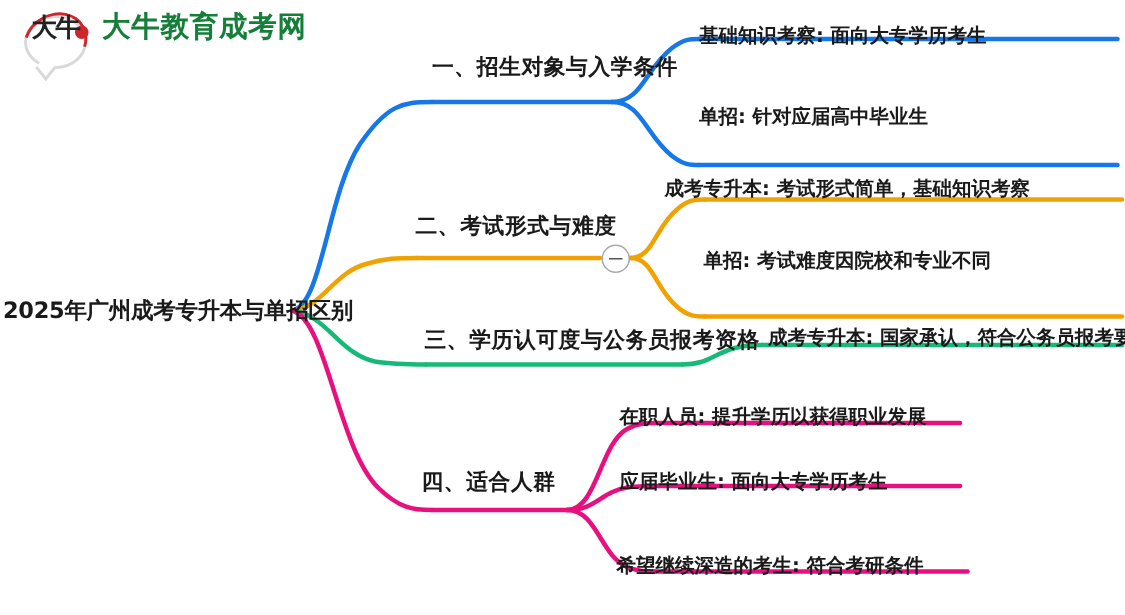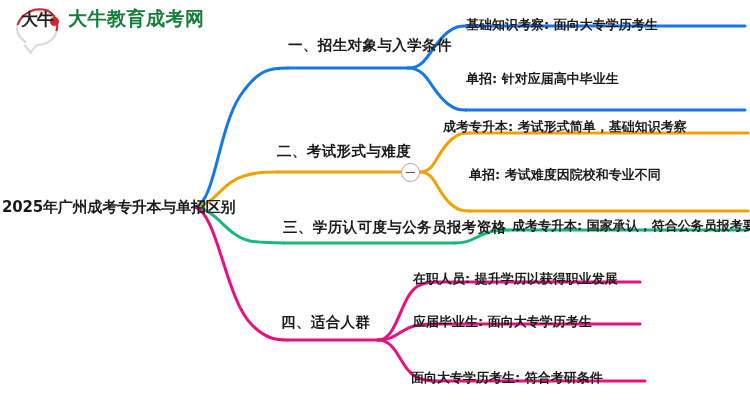--- a/index.html
+++ b/index.html
@@ -222,13 +222,13 @@
   </div>
 <div class="node node-l2" style="left:443px; top:120px;">成考专升本: 考试形式简单，基础知识考察</div>
 <div class="node node-l2" style="left:443px; top:168px;margin-left:26px;">单招: 考试难度因院校和专业不同</div>
 
 <div class="node node-l1" style="left:283px; top:220px;">三、学历认可度与公务员报考资格</div>
 <div class="node node-l2" style="left:512px; top:219px;">成考专升本: 国家承认，符合公务员报考要求</div>
 
 <div class="node node-l1" style="left:281px; top:315px;">四、适合人群</div>
 <div class="node node-l2" style="left:413px; top:272px;">在职人员: 提升学历以获得职业发展</div>
 <div class="node node-l2" style="left:413px; top:315px;">应届毕业生: 面向大专学历考生</div>
-<div class="node node-l2" style="left:411px; top:371px;">面向大专学历考生: 符合考研条件</div>
+<div class="node node-l2" style="left:411px; top:371px;">希望继续深造的考生: 符合考研条件</div>
 
 </body></html>

